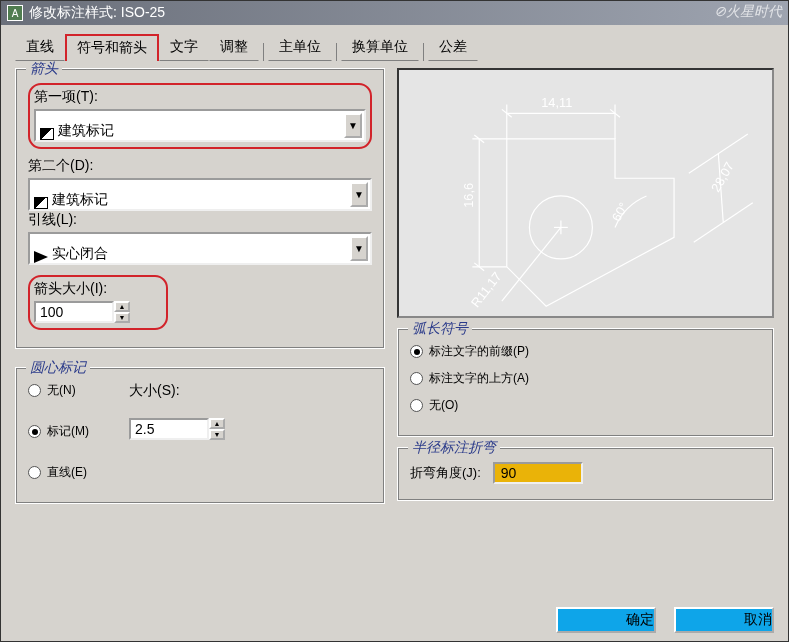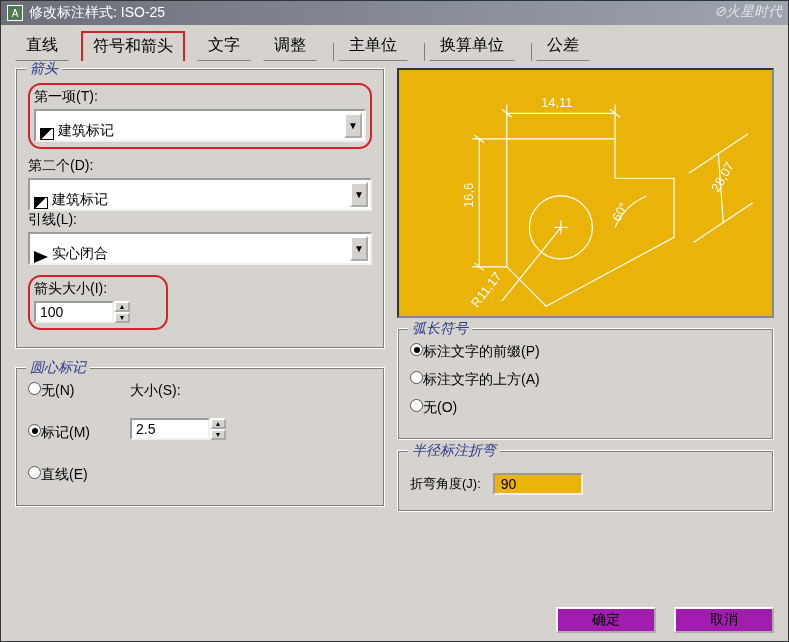--- a/index.html
+++ b/index.html
@@ -3,51 +3,51 @@
 <meta charset="utf-8">
 <style>
 * { box-sizing: border-box; margin: 0; padding: 0; }
 body { font-family: "Microsoft YaHei", SimSun, sans-serif; font-size: 13px; background: #9fa1a3; overflow: hidden; }
 .window { width: 789px; height: 642px; background: #d6d3ce; border: 1px solid #333; display: flex; flex-direction: column; }
 .titlebar { height: 24px; background: linear-gradient(to right, #6a6f7a, #9ea4b0); color: #fff; display: flex; align-items: center; padding: 0 6px; font-size: 14px; position: relative; }
 .titlebar .icon-box { width: 16px; height: 16px; background: #507d50; border: 1px solid #fff; margin-right: 6px; display: flex; align-items: center; justify-content: center; font-size: 10px; }
 .watermark { position: absolute; right: 6px; top: 2px; font-style: italic; color: #fff; opacity: .7; font-size: 14px; }
 .content { flex: 1; padding: 10px 14px 12px; display: flex; flex-direction: column; }
 .tabs { display: flex; align-items: flex-end; height: 26px; margin-bottom: -1px; position: relative; z-index: 2; }
-.tab { padding: 3px 10px 4px; border: 1px solid #808080; border-bottom: none; background: #d6d3ce; margin-right: 12px; font-size: 16px; position: relative; cursor: pointer; }
+.tab { padding: 3px 10px 4px; border: 1px solid #808080; border-bottom: none; background: #d6d3ce; margin-right: 0; font-size: 14px; position: relative; cursor: pointer; }
 .tab.inactive { border-color: transparent; background: transparent; border-bottom: 1px solid #808080; }
 .tab.active-red { border: 2px solid #d2232a; border-bottom: none; background: #d6d3ce; z-index: 3; }
 .tab-divider { width: 0; border-right: 1px solid #808080; height: 18px; margin: 0 4px; }
 .body-row { display: flex; gap: 12px; flex: 1; }
 .left-col { width: 370px; display: flex; flex-direction: column; gap: 18px; }
 .right-col { flex: 1; display: flex; flex-direction: column; gap: 10px; }
 .groupbox { border: 1px solid #fff; box-shadow: inset 1px 1px 0 #808080, inset -1px -1px 0 #808080; position: relative; padding: 14px 12px 12px; }
 .groupbox-legend { position: absolute; top: -9px; left: 10px; background: #d6d3ce; padding: 0 4px; font-size: 14px; color: #2a3a8a; font-style: italic; }
 .label { font-size: 14px; color: #000; margin-bottom: 3px; display: block; }
 .red-box { border: 2px solid #d2232a; border-radius: 13px; padding: 3px 4px 5px; margin-bottom: 8px; }
 .field-row { }
 .dropdown { width: 100%; height: 33px; background: #fff; border: 2px inset #efefef; display: flex; align-items: flex-end; padding: 0 2px 0 4px; font-size: 14px; position: relative; }
 .dropdown .swatch { width: 14px; height: 12px; border: 1px solid #000; background: linear-gradient(135deg,#000 0 49%, #fff 50% 100%); margin-right: 4px; }
 .dropdown .swatch.arrow-solid { background: #000; clip-path: polygon(0 0,100% 50%,0 100%); border: none; width: 14px; height: 12px; }
 .dropdown .dd-btn { position: absolute; right: 2px; top: 2px; bottom: 2px; width: 18px; background: #d6d3ce; border: 2px outset #fff; display: flex; align-items: center; justify-content: center; font-size: 10px; }
 .spinner { display: flex; align-items: center; }
 .spinner input { width: 80px; height: 22px; border: 2px inset #efefef; padding: 0 4px; font-size: 14px; font-family: inherit; }
 .spin-btns { display: flex; flex-direction: column; }
 .spin-btns div { width: 16px; height: 11px; background: #d6d3ce; border: 2px outset #fff; font-size: 7px; display: flex; align-items: center; justify-content: center; line-height: 1; }
-.radio-row, .radio-item { display: flex; align-items: flex-start; font-size: 14px; margin-bottom: 10px; cursor: pointer; }
+.radio-row, .radio-item { display: flex; align-items: center; gap: 6px; font-size: 12px; margin-bottom: 10px; cursor: pointer; }
 .radio-circle { width: 13px; height: 13px; border: 1px solid #555; border-radius: 50%; background: #fff; display: flex; align-items: center; justify-content: center; }
 .radio-circle.checked::after { content: ""; width: 6px; height: 6px; background: #000; border-radius: 50%; }
 .center-marks { display: flex; gap: 40px; }
 .center-left { display: flex; flex-direction: column; gap: 14px; }
-.preview { height: 250px; background: #eab308; border: 2px inset #888; position: relative; }
+.preview { height: 250px; background: #e5e5e5; border: 2px inset #888; position: relative; }
 .preview svg { width: 100%; height: 100%; }
 .angle-row { display: flex; align-items: center; gap: 12px; }
 .angle-input { width: 90px; height: 22px; border: 2px inset #efefef; padding: 0 6px; font-size: 14px; background: #eab308; font-family: inherit; }
 .button-row { display: flex; justify-content: flex-end; gap: 18px; padding: 8px 14px; }
-.btn { width: 100px; height: 26px; background: #a21caf; border: 2px outset #fff; font-size: 14px; font-family: Liberation Mono, monospace; cursor: pointer; }
+.btn { width: 100px; height: 26px; background: #0ea5e9; border: 2px outset #fff; font-size: 14px; font-family: Liberation Mono, monospace; cursor: pointer; text-align: right; }
 .space { flex: 1; }
 </style>
 </head>
 <body>
 
 <div class="window">
   <div class="titlebar">
     <div class="icon-box">A</div>
     <span>修改标注样式: ISO-25</span>
     <div class="watermark">⊘火星时代</div>
@@ -188,21 +188,21 @@
             <span>标注文字的上方(A)</span>
           </div>
           <div class="radio-item">
             <div class="radio-circle"></div>
             <span>无(O)</span>
           </div>
         </div>
 
         <div class="groupbox">
           <div class="groupbox-legend">半径标注折弯</div>
-          <div class="angle-row" style="margin-top:8px;margin-bottom:4px">
+          <div class="angle-row" style="margin-top:0;margin-bottom:4px">
             <span>折弯角度(J):</span>
             <input class="angle-input" value="90" style="">
           </div>
         </div>
         <div class="space"></div>
       </div>
     </div>
   </div>
 
   <div class="button-row">

